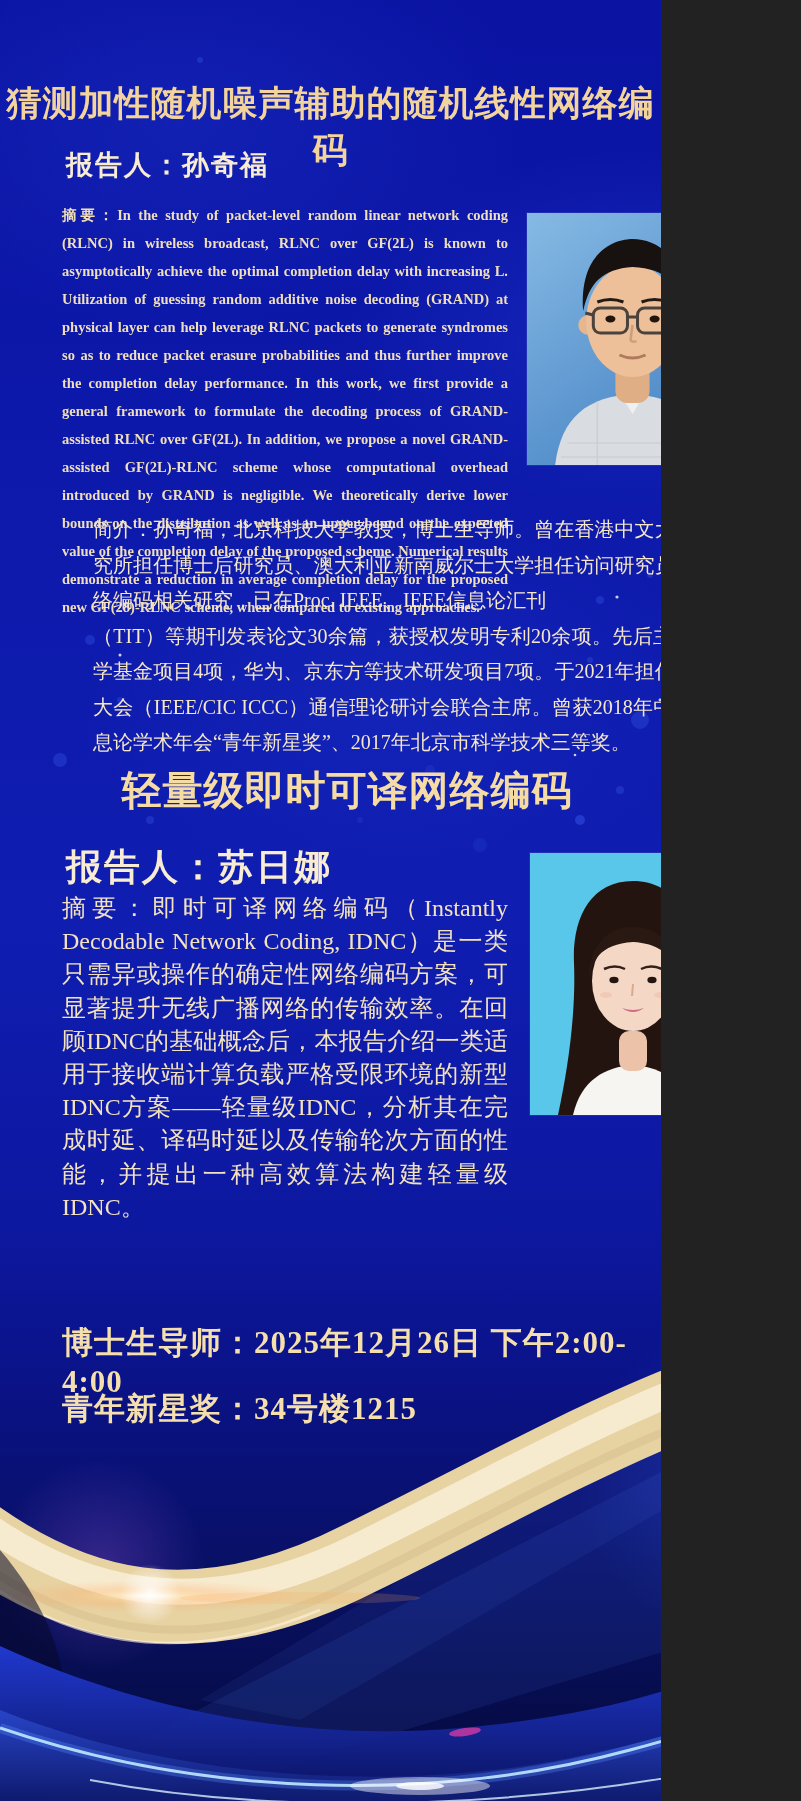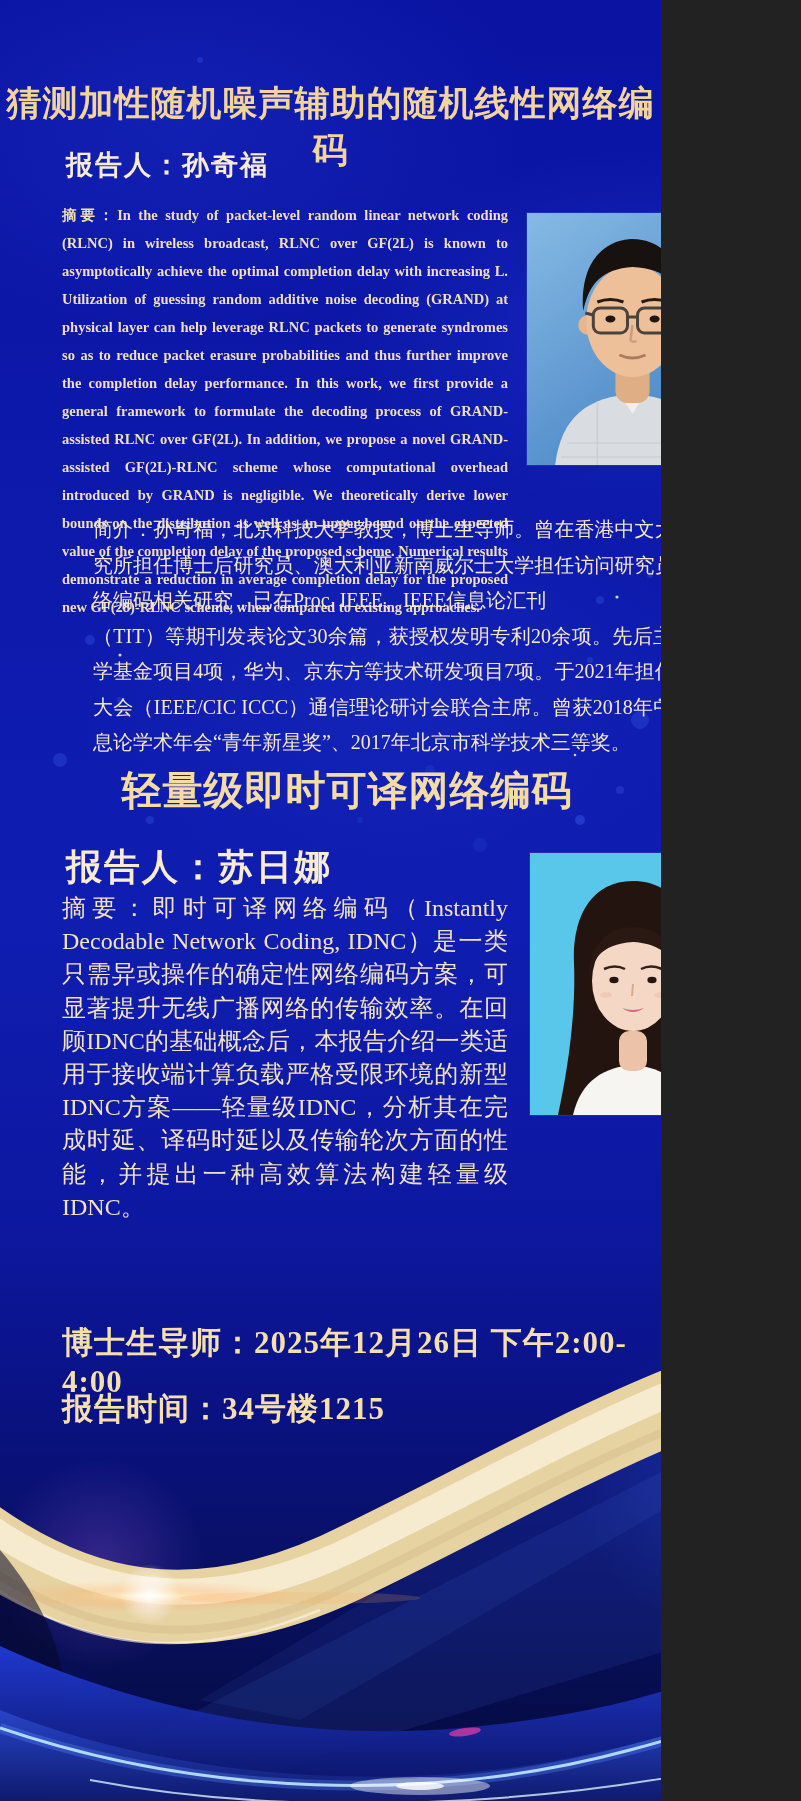--- a/index.html
+++ b/index.html
@@ -148,21 +148,21 @@
       <ellipse cx="122" cy="127" rx="4.6" ry="3.2" fill="#241510"></ellipse>
       <path d="M103 131 L102 143" stroke="#d8ab90" stroke-width="2" fill="none"></path>
       <path d="M92 155 Q103 163 114 155 Q103 159 92 155" fill="#d26a84"></path>
       <ellipse cx="76" cy="142" rx="6" ry="3" fill="#f0bfae" opacity=".6"></ellipse>
       <ellipse cx="130" cy="142" rx="6" ry="3" fill="#f0bfae" opacity=".6"></ellipse>
     </svg>
   </div>
 
 
   <div class="footer-line f-time"><span>博士生导师：</span><span>2025年12月26日  下午2:00-4:00</span></div>
-  <div class="footer-line f-loc"><span>报告时间：</span><span>34号楼1215</span></div>
+  <div class="footer-line f-loc"><span>青年新星奖：</span><span>34号楼1215</span></div>
 
   <svg class="bottom-deco" viewBox="0 0 801 521" aria-hidden="true">
     <defs>
       <radialGradient id="flare" cx="0.5" cy="0.5" r="0.5">
         <stop offset="0" stop-color="#ffffff" stop-opacity="0.95"></stop>
         <stop offset="0.25" stop-color="#ffd9a0" stop-opacity="0.55"></stop>
         <stop offset="0.6" stop-color="#ff9c50" stop-opacity="0.18"></stop>
         <stop offset="1" stop-color="#ff9c50" stop-opacity="0"></stop>
       </radialGradient>
       <radialGradient id="flareC" cx="0.5" cy="0.5" r="0.5">

